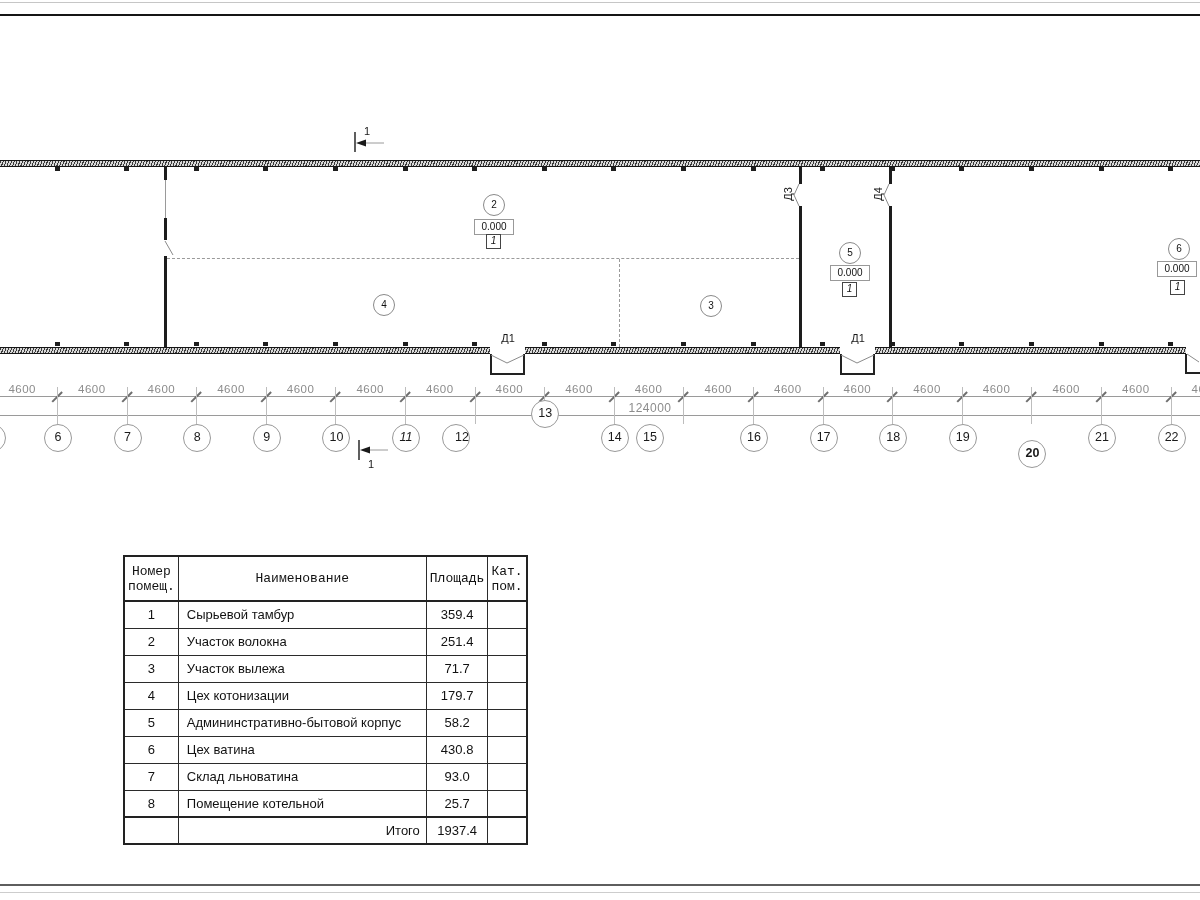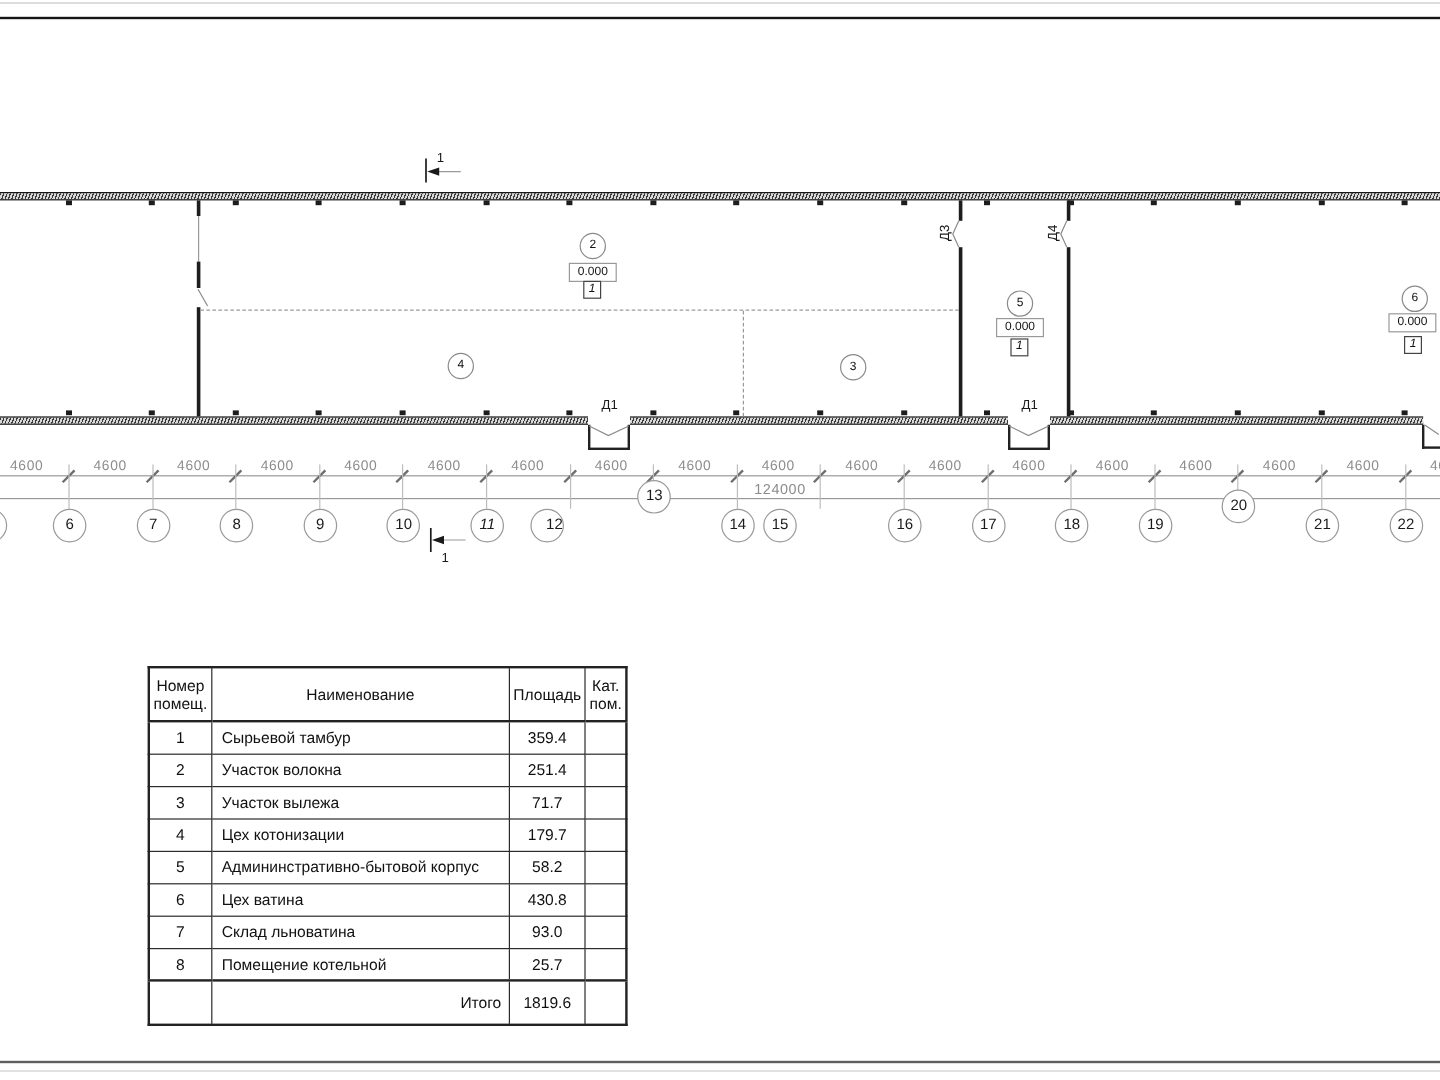--- a/index.html
+++ b/index.html
@@ -41,25 +41,25 @@
   .plan-title{position:absolute;left:412px;top:108px;width:440px;text-align:center;
               font-size:15.5px;font-style:italic;text-decoration:underline;text-underline-offset:3px;}
   .table-title{position:absolute;left:165px;top:501px;width:300px;text-align:center;
                font-size:14.5px;font-style:italic;text-decoration:underline;text-underline-offset:3px;}
   
   .rtable{position:absolute;left:123px;top:555px;border-collapse:collapse;table-layout:fixed;
           background:#fff;border:2px solid #222;}
   .rtable th,.rtable td{border:1px solid #2b2b2b;font-size:13px;font-weight:400;color:#111;
                         padding:0 3px;box-sizing:border-box;overflow:hidden;}
   .rtable thead th{height:45px;text-align:center;vertical-align:middle;white-space:pre-line;
-                   border-bottom:2px solid #222;}
+                   border-bottom:2px solid #222;font-family:Liberation Mono, monospace;}
   .rtable tbody td{height:27px;}
   .rtable tbody td.name{text-align:left;padding-left:8px;}
   .rtable td.num,.rtable td.area{text-align:center;}
-  .rtable tfoot td{height:37px;border-top:2px solid #222;}
+  .rtable tfoot td{height:27px;border-top:2px solid #222;}
   .rtable tfoot td.label{text-align:right;padding-right:6px;}
   svg text{font-family:"Liberation Sans",sans-serif;}
 </style>
 </head>
 <body>
 
 <div class="sheet">
 
   <div class="hbar" style="top:2px;height:1px;background:#c6c6c6;"></div>
   <div class="hbar" style="top:14px;height:2px;background:#151515;"></div>
@@ -206,21 +206,21 @@
       <div class="bubble" style="left: 322.4px; top: 424px;">10</div>
       <div class="bubble" style="left: 392px; top: 424px; font-style: italic;">11</div>
       <div class="bubble" style="left: 442px; top: 424px; text-align: right;">12</div>
       <div class="bubble" style="left: 531.2px; top: 400px;">13</div>
       <div class="bubble" style="left: 600.8px; top: 424px;">14</div>
       <div class="bubble" style="left: 636px; top: 424px;">15</div>
       <div class="bubble" style="left: 740px; top: 424px;">16</div>
       <div class="bubble" style="left: 809.6px; top: 424px;">17</div>
       <div class="bubble" style="left: 879.2px; top: 424px;">18</div>
       <div class="bubble" style="left: 948.8px; top: 424px;">19</div>
-      <div class="bubble" style="left: 1018.4px; top: 408px;">20</div>
+      <div class="bubble" style="left: 1018.4px; top: 440px; font-weight: bold;">20</div>
       <div class="bubble" style="left: 1088px; top: 424px;">21</div>
       <div class="bubble" style="left: 1157.6px; top: 424px;">22</div>
     </div>
 
   <svg class="abs" style="left:344px;top:438px;" width="52" height="34">
     <line x1="15" y1="2" x2="15" y2="22" stroke="#1a1a1a" stroke-width="1.4"></line>
     <line x1="44" y1="12" x2="18" y2="12" stroke="#9a9a9a" stroke-width="1"></line>
     <polygon points="16,12 26,8.5 26,15.5" fill="#1a1a1a"></polygon>
     <text x="24" y="30" font-size="11" fill="#1a1a1a">1</text>
   </svg>
@@ -290,21 +290,21 @@
           <td class="num">8</td>
           <td class="name">Помещение котельной</td>
           <td class="area">25.7</td>
           <td class="cat"></td>
         </tr>
       </tbody>
     <tfoot>
       <tr>
         <td></td>
         <td class="label">Итого</td>
-        <td class="area">1819.6</td>
+        <td class="area">1937.4</td>
         <td></td>
       </tr>
     </tfoot>
   </table>
 
 <div class="coltick" style="left: 54.5px; top: 167px;"></div>
     <div class="coltick" style="left: 54.5px; top: 342px;"></div>
     <div class="coltick" style="left: 124.1px; top: 167px;"></div>
     <div class="coltick" style="left: 124.1px; top: 342px;"></div>
     <div class="coltick" style="left: 193.7px; top: 167px;"></div>

